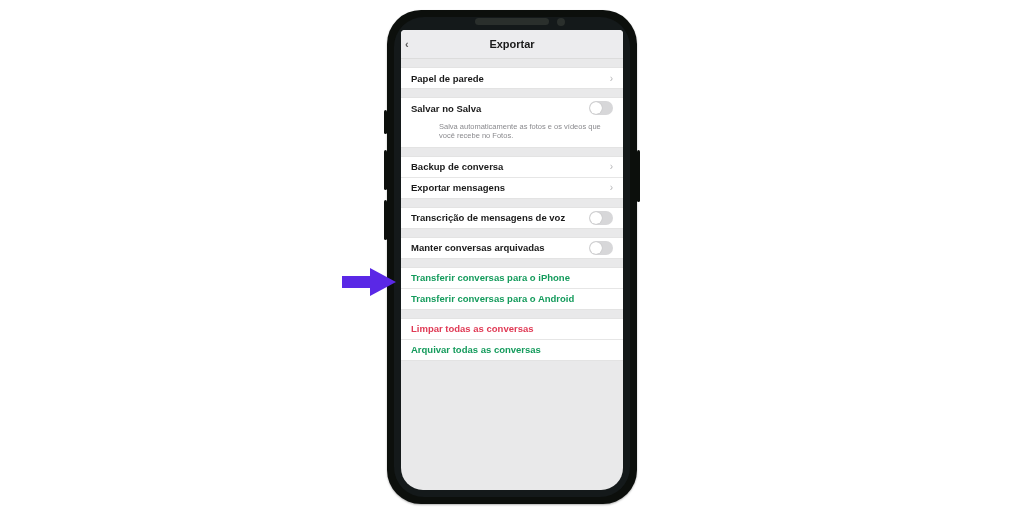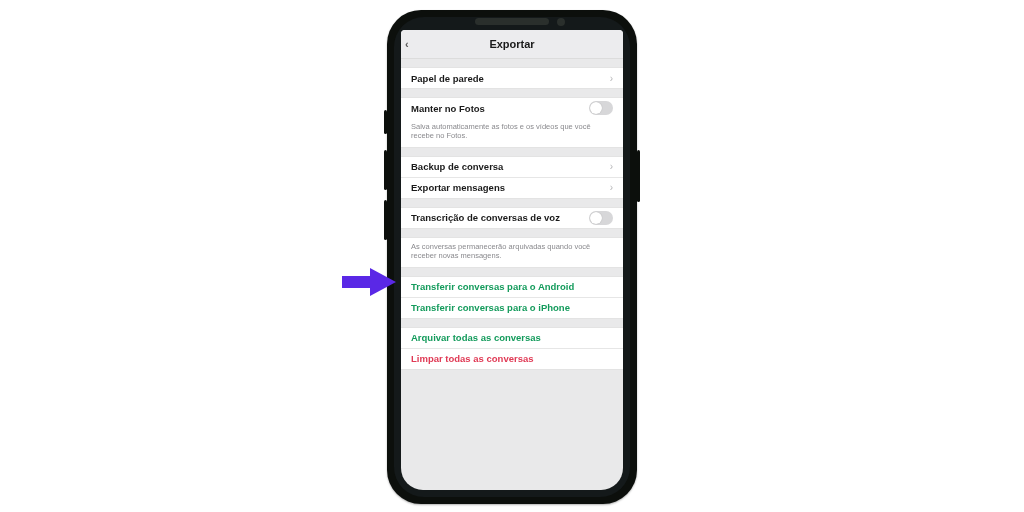--- a/index.html
+++ b/index.html
@@ -117,20 +117,21 @@
     border-radius:50%;
     background:#fff;
     box-shadow:0 0 1px rgba(0,0,0,.3);
   }
   .desc{
     padding:4px 10px 6px;
     font-size:7.5px;
     line-height:1.25;
     color:#8a8a8e;
     font-weight:500;
+    margin-left:28px;
   }
   .link-green{color:#149b5c;}
   .link-red{color:#e03a55;}
 
   
   .arrow{
     position:absolute;
     left:342px;
     top:266px;
     width:56px;
@@ -161,63 +162,66 @@
 
       <div class="group">
         <div class="row">
           <span>Papel de parede</span>
           <span class="chev">›</span>
         </div>
       </div>
 
       <div class="group">
         <div class="row">
-          <span>Manter no Fotos</span>
+          <span>Salvar no Salva</span>
           <span class="toggle"></span>
         </div>
         <div class="desc">Salva automaticamente as fotos e os vídeos que você recebe no Fotos.</div>
       </div>
 
       <div class="group">
         <div class="row">
           <span>Backup de conversa</span>
           <span class="chev">›</span>
         </div>
         <div class="row">
           <span>Exportar mensagens</span>
           <span class="chev">›</span>
         </div>
       </div>
 
       <div class="group">
         <div class="row">
-          <span>Transcrição de conversas de voz</span>
+          <span>Transcrição de mensagens de voz</span>
           <span class="toggle"></span>
         </div>
       </div>
 
       <div class="group">
-        <div class="desc">As conversas permanecerão arquivadas quando você receber novas mensagens.</div>
-      </div>
-
-      <div class="group">
+        <div class="row">
+          <span>Manter conversas arquivadas</span>
+          <span class="toggle"></span>
+        </div>
+      </div>
+
+      <div class="group">
+        <div class="row link-green">
+          <span>Transferir conversas para o iPhone</span>
+        </div>
         <div class="row link-green">
           <span>Transferir conversas para o Android</span>
         </div>
-        <div class="row link-green">
-          <span>Transferir conversas para o iPhone</span>
-        </div>
-      </div>
-
-      <div class="group">
+      </div>
+
+      <div class="group">
+        <div class="row link-red">
+          <span>Limpar todas as conversas</span>
+        </div>
         <div class="row link-green">
           <span>Arquivar todas as conversas</span>
-        </div>
-        <div class="row link-red">
-          <span>Limpar todas as conversas</span>
         </div>
       </div>
 
     </div>
   </div>
 
   <div class="arrow">
     <svg width="56" height="32" viewBox="0 0 56 32">
       <polygon points="0,10 28,10 28,2 54,16 28,30 28,22 0,22" fill="#5a28e6"></polygon>
     </svg>

